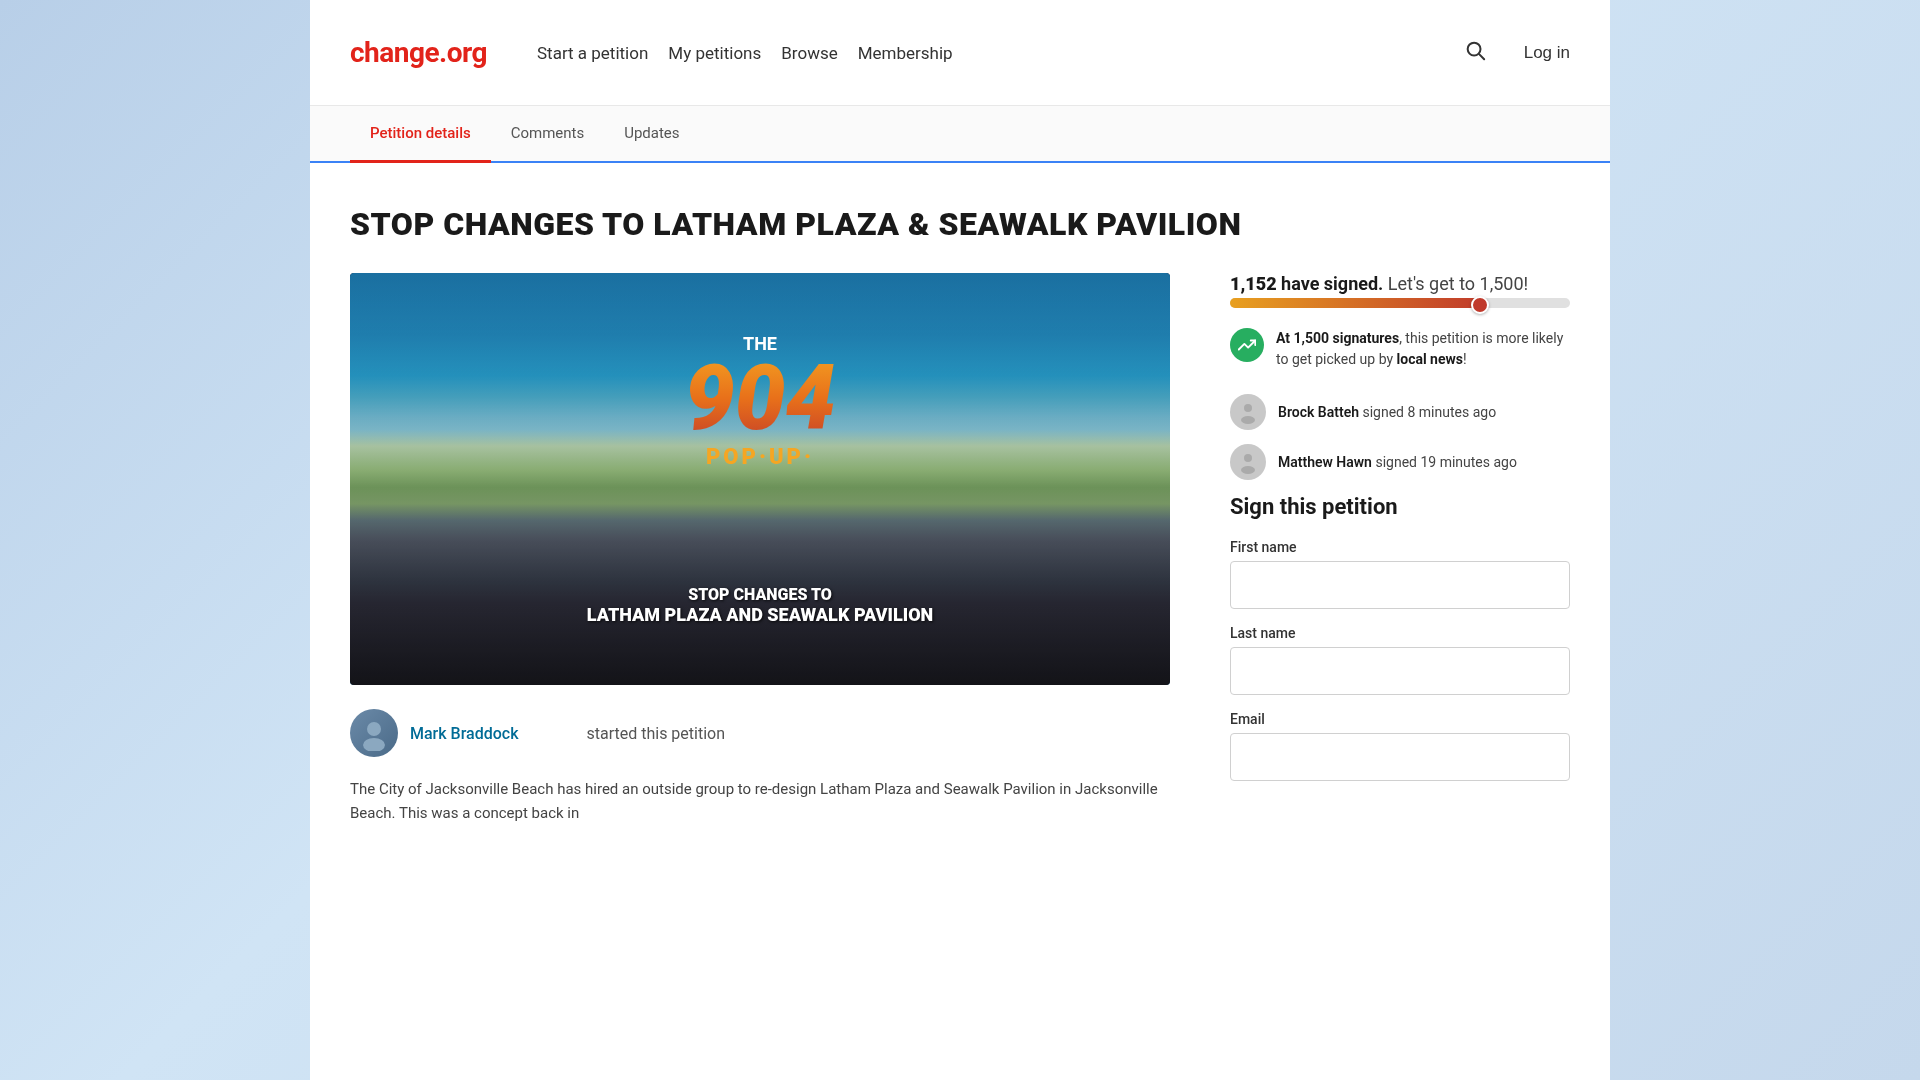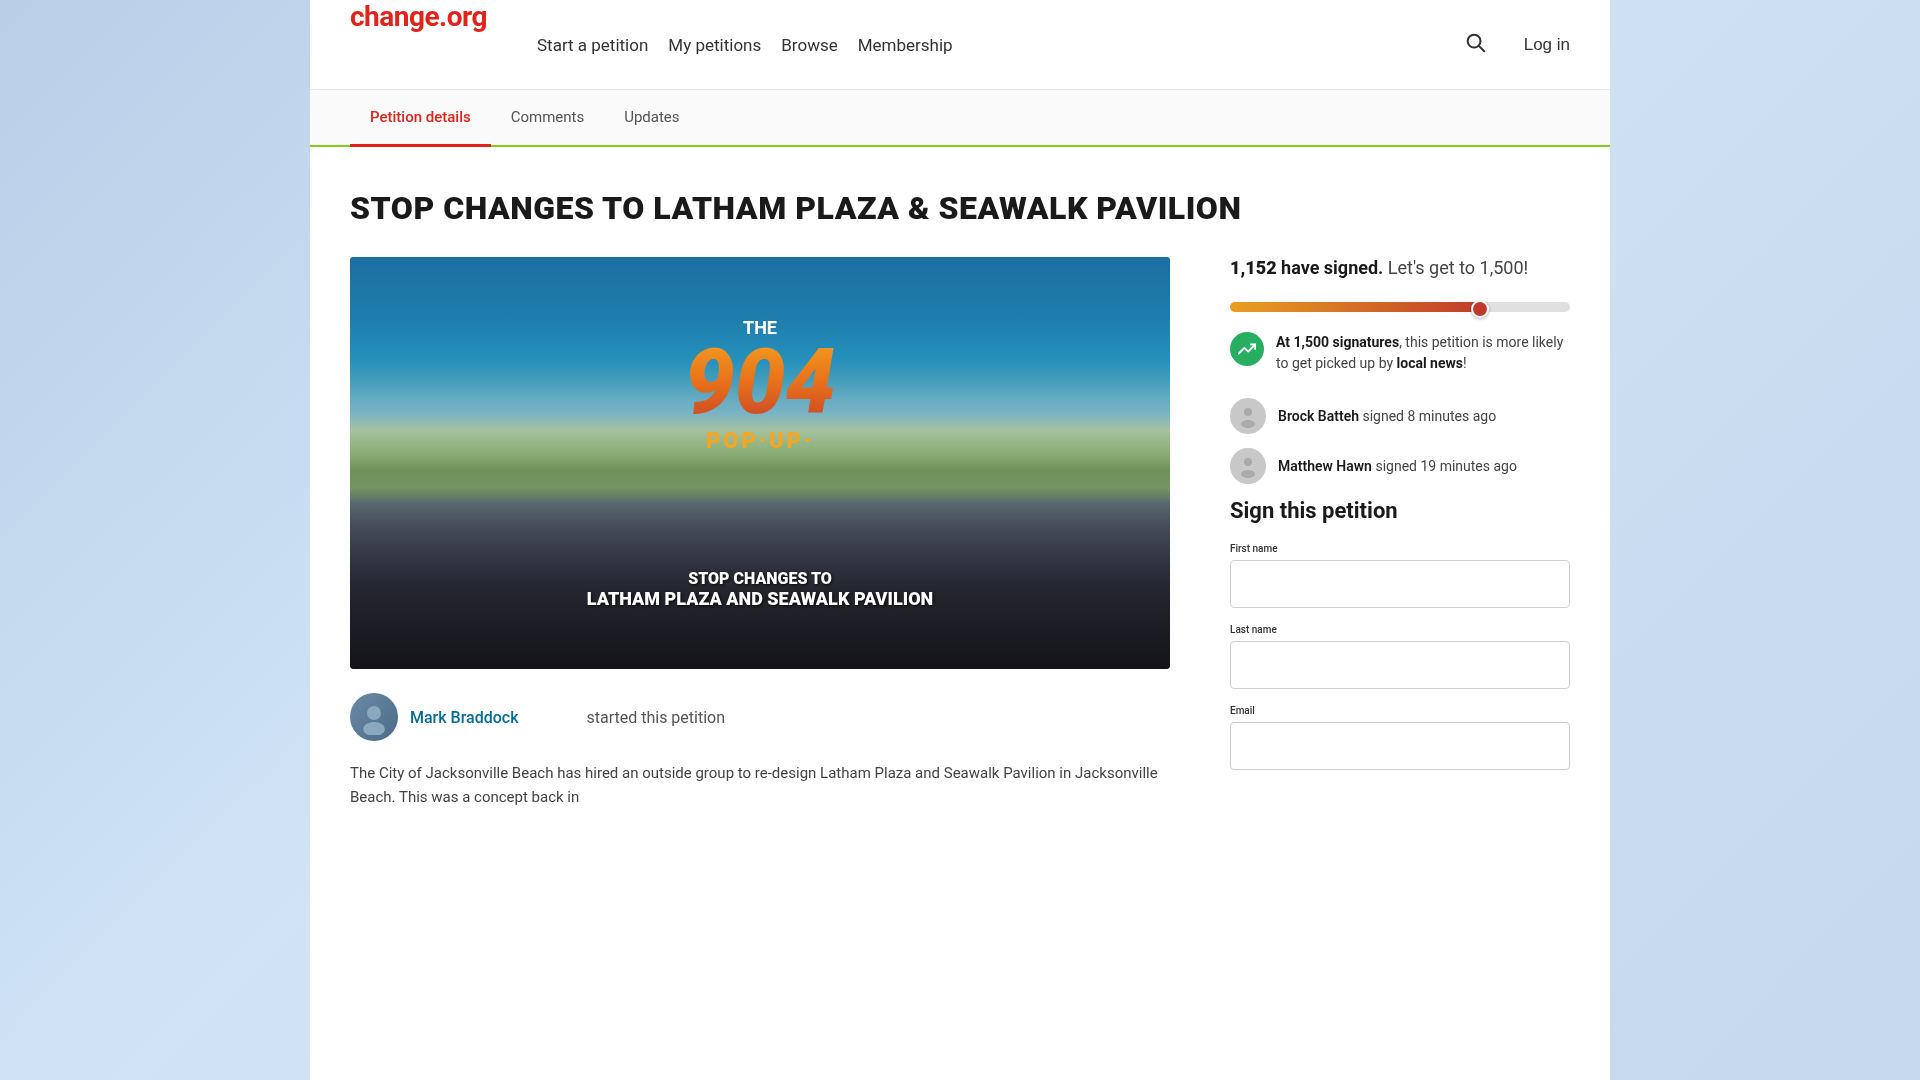--- a/index.html
+++ b/index.html
@@ -23,22 +23,23 @@
       margin: 0 auto;
       max-width: 1300px;
       min-height: 1080px;
       position: relative;
       z-index: 1;
     }
 
     
     .header {
       display: flex;
+      align-items: center;
       padding: 0 40px;
-      height: 90px;
+      height: 106px;
       border-bottom: 1px solid #e8e8e8;
       background: #fff;
     }
 
     .logo {
       font-size: 28px;
       font-weight: 700;
       color: #e2231a;
       text-decoration: none;
       margin-right: 50px;
@@ -80,21 +81,21 @@
       cursor: pointer;
       background: none;
       border: none;
     }
 
     
     .sub-nav {
       display: flex;
       align-items: center;
       padding: 0 40px;
-      border-bottom: 2px solid #84cc16;
+      border-bottom: 2px solid #3b82f6;
       background: #fafafa;
     }
 
     .sub-nav-item {
       padding: 18px 20px;
       font-size: 15px;
       color: #555;
       cursor: pointer;
       border-bottom: 3px solid transparent;
       margin-bottom: -2px;
@@ -288,21 +289,21 @@
       font-size: 15px;
       color: #444;
       line-height: 1.6;
     }
 
     
     .signatures-count {
       font-size: 18px;
       font-weight: 700;
       color: #1a1a1a;
-      margin-bottom: 24px;
+      margin-bottom: 4px;
     }
 
     .signatures-count .count {
       font-weight: 900;
     }
 
     .signatures-count .goal-text {
       font-weight: 400;
       color: #444;
     }
@@ -410,21 +411,21 @@
       color: #1a1a1a;
       margin-bottom: 20px;
       margin-top: 10px;
     }
 
     .form-group {
       margin-bottom: 16px;
     }
 
     .form-label {
-      font-size: 10px;
+      font-size: 14px;
       color: #333;
       font-weight: 500;
       margin-bottom: 6px;
       display: block;
     }
 
     .form-input {
       width: 100%;
       height: 48px;
       border: 1px solid #d0d0d0;

